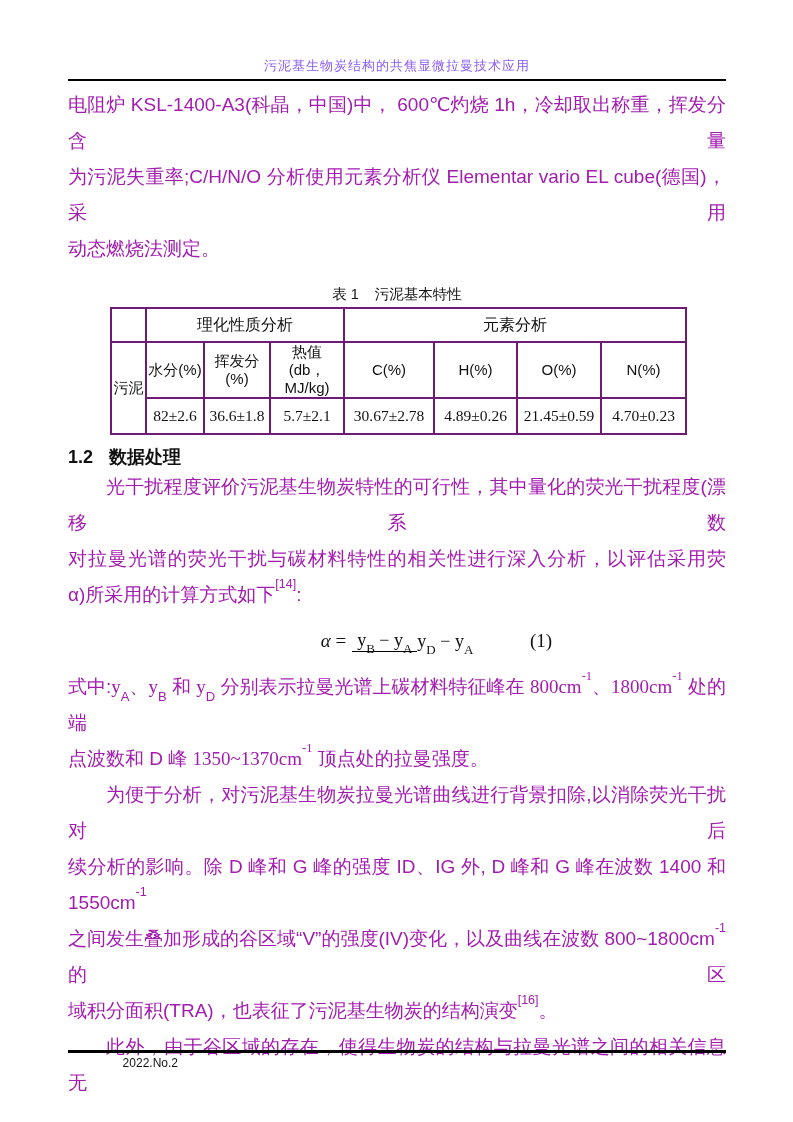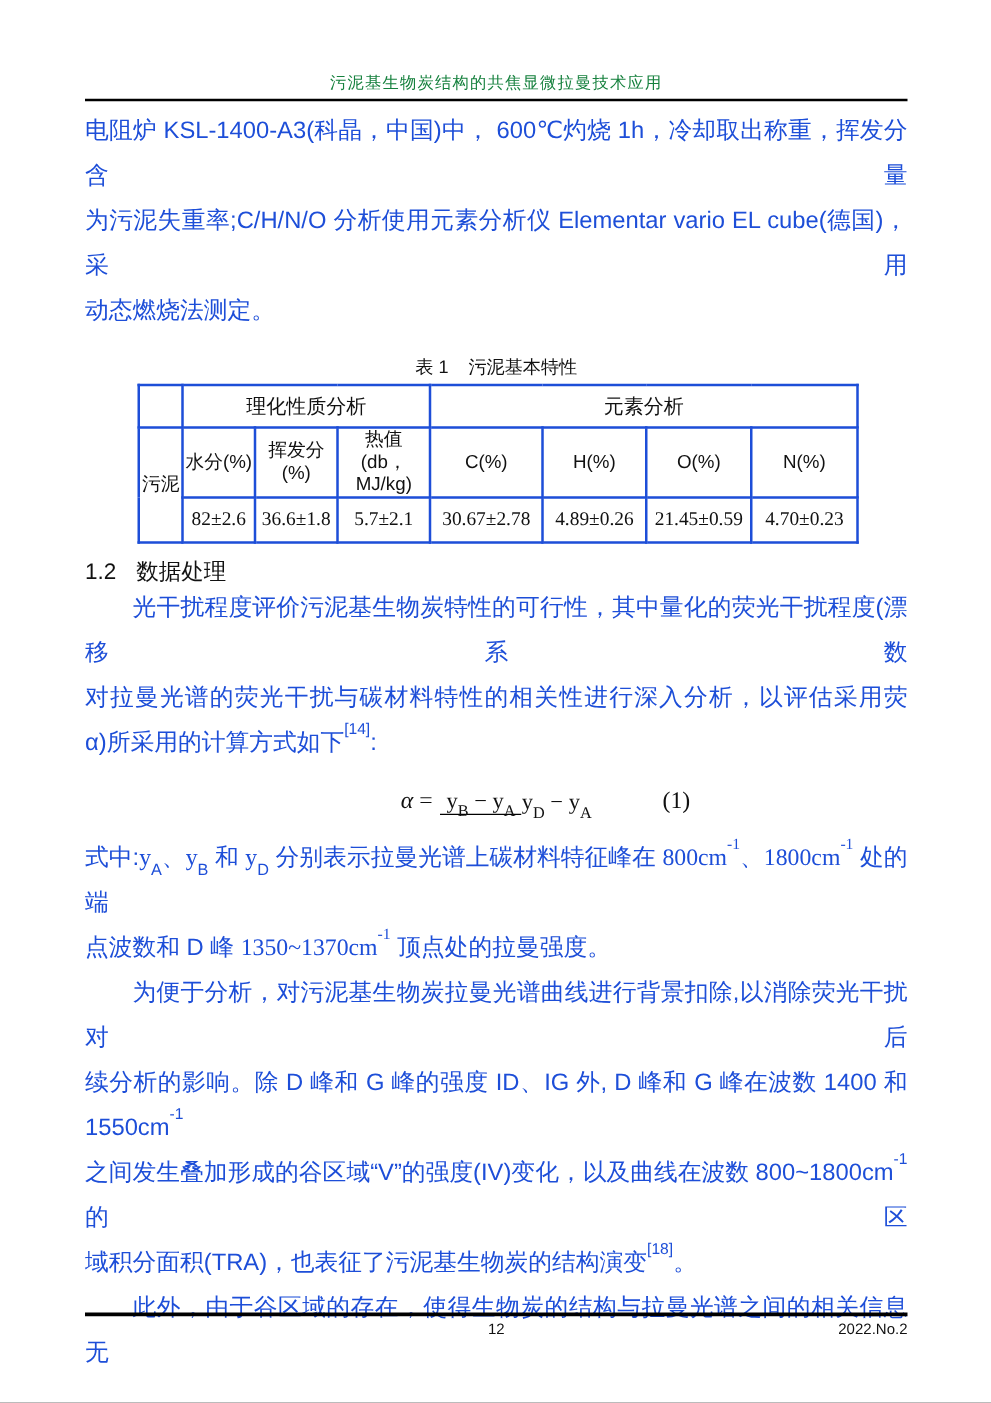--- a/index.html
+++ b/index.html
@@ -8,55 +8,55 @@
     width:793px; height:1122px;
     margin:0 auto;
     background:#ffffff;
     color:#111;
     font-family:"Liberation Sans","DejaVu Sans",sans-serif;
     overflow:hidden;
   }
   .content { position:absolute; left:68px; top:0; width:658px; }
 
   
-  .runhead { padding-top:56px; text-align:center; font-size:13px; letter-spacing:1px; color:#15803d; line-height:20px; }
+  .runhead { padding-top:56px; text-align:center; font-size:13px; letter-spacing:1px; color:#8b5cf6; line-height:20px; }
   .headrule { margin-top:3px; border-top:2px solid #000; height:0; }
 
   
-  .para { font-size:19px; line-height:36px; color:#1d4ed8; }
+  .para { font-size:19px; line-height:36px; color:#a21caf; }
   .para .tline { text-align:justify; text-align-last:justify; white-space:normal; }
   .para .tline:last-child { text-align-last:left; }
   .para.indent .tline:first-child { text-indent:2em; }
   .intro { margin-top:6px; }
   sup { font-size:12.5px; position:relative; top:-0.45em; line-height:0; }
   sub { font-size:13px; position:relative; bottom:-0.22em; line-height:0; }
   var { font-style:normal; font-family:"Liberation Serif","DejaVu Serif",serif; }
 
   
   .tcaption { margin-top:16px; height:22px; line-height:22px; text-align:center; font-weight:normal; font-size:14.5px; }
   .tcaption .cap-label { margin-right:16px; }
   table.props {
     margin:2px 0 0 42px;
     border-collapse:collapse;
     table-layout:fixed;
     width:575px;
     font-size:15px;
   }
   table.props td {
-    border:2px solid #1d4ed8;
+    border:2px solid #701a75;
     text-align:center; vertical-align:middle;
     padding:0 1px;
   }
   tr.r1 td { height:32px; font-size:16px; }
   tr.r2 td { height:48px; font-size:15px; line-height:18px; }
   tr.r3 td { height:34px; font-family:"Liberation Serif","DejaVu Serif",serif; font-size:15.5px; }
   td.rowlabel { font-size:15.5px; }
 
   
-  .h-bold { font-weight:normal; }
+  .h-bold { font-weight:bold; }
   .h12 { margin-top:10px; height:24px; line-height:24px; font-size:18px; }
   .hnum { display:inline-block; margin-right:16px; }
 
   
   .formula-row { position:relative; height:56px; display:flex; align-items:center; justify-content:center;
                  font-family:"Liberation Serif","DejaVu Serif",serif; font-size:19px; }
   .formula { display:inline-flex; align-items:center; }
   .f-lhs { margin-right:6px; }
   .frac { display:inline-flex; flex-direction:row; text-align:center; font-size:18px; line-height:20px; }
   .frac .num { border-bottom:1.7px solid #000; padding:0 5px 1px; }
@@ -151,29 +151,28 @@
 
     <div class="para">
         <div class="tline">式中:<var>y</var><sub>A</sub>、<var>y</var><sub>B</sub> 和 <var>y</var><sub>D</sub> 分别表示拉曼光谱上碳材料特征峰在 <var>800cm<sup>-1</sup></var>、<var>1800cm<sup>-1</sup></var> 处的端</div>
         <div class="tline">点波数和 D 峰 <var>1350~1370cm<sup>-1</sup></var> 顶点处的拉曼强度。</div>
       </div>
 
     <div class="para indent">
         <div class="tline">为便于分析，对污泥基生物炭拉曼光谱曲线进行背景扣除,以消除荧光干扰对后</div>
         <div class="tline">续分析的影响。除 D 峰和 G 峰的强度 ID、IG 外, D 峰和 G 峰在波数 1400 和 1550cm<sup>-1</sup></div>
         <div class="tline">之间发生叠加形成的谷区域“V”的强度(IV)变化，以及曲线在波数 800~1800cm<sup>-1</sup> 的区</div>
-        <div class="tline">域积分面积(TRA)，也表征了污泥基生物炭的结构演变<sup>[18]</sup>。</div>
+        <div class="tline">域积分面积(TRA)，也表征了污泥基生物炭的结构演变<sup>[16]</sup>。</div>
       </div>
 
     <div class="para indent">
         <div class="tline">此外，由于谷区域的存在，使得生物炭的结构与拉曼光谱之间的相关信息无</div>
       </div>
 
   </div>
 
   <div class="footer">
     <div class="footrule"></div>
     <div class="footrow">
-      <div class="foot-page">12</div>
       <div class="foot-issue">2022.No.2</div>
     </div>
   </div>
 </div>
 
 </body></html>

